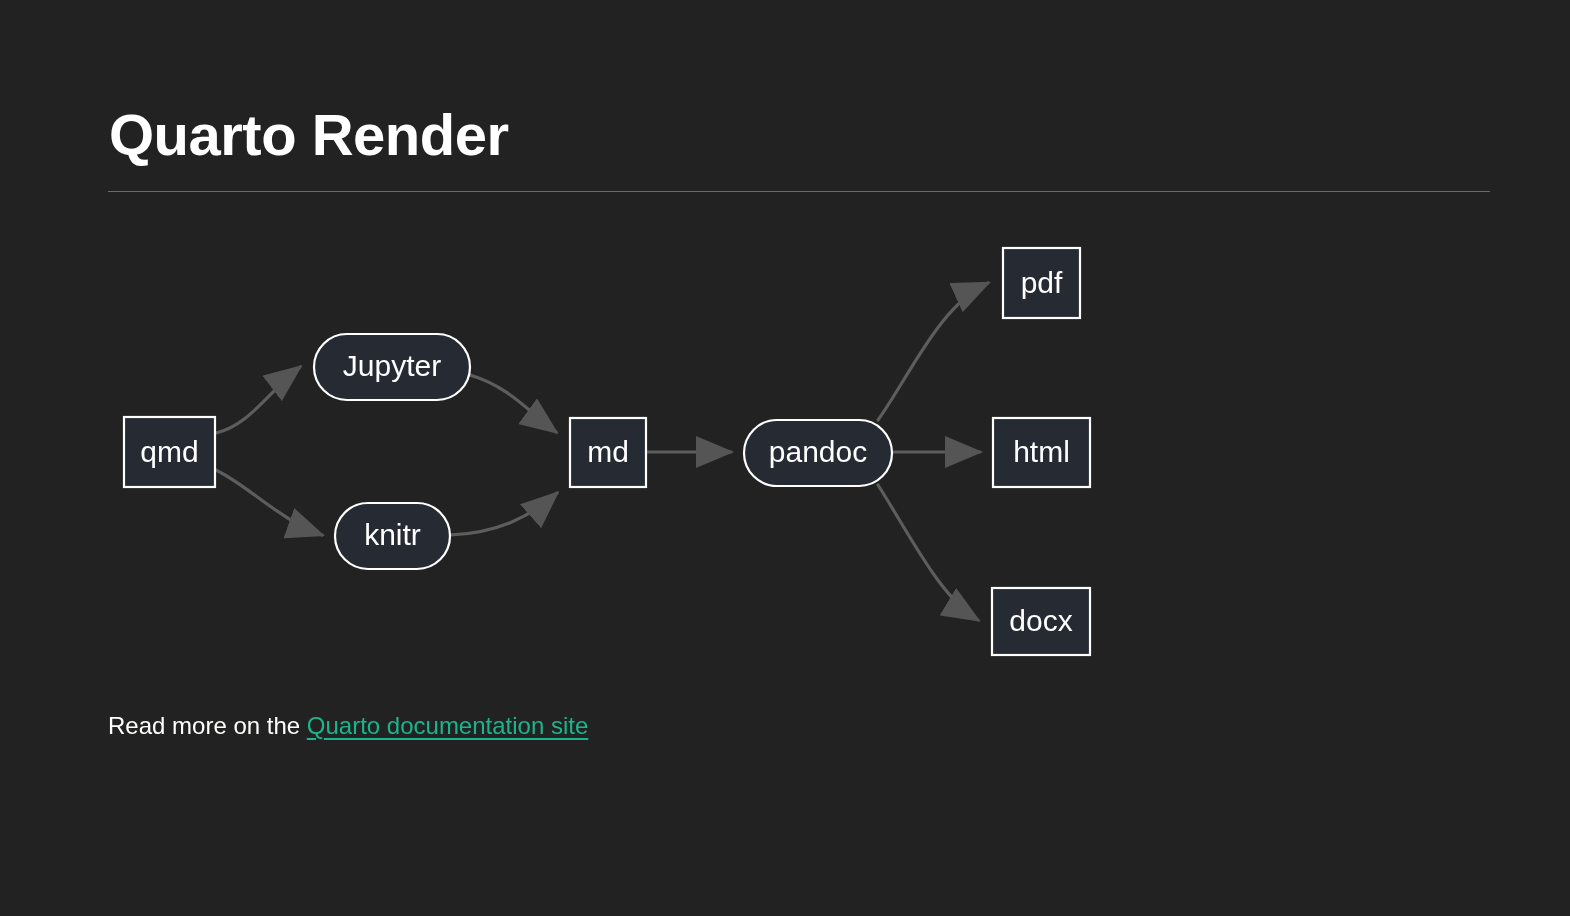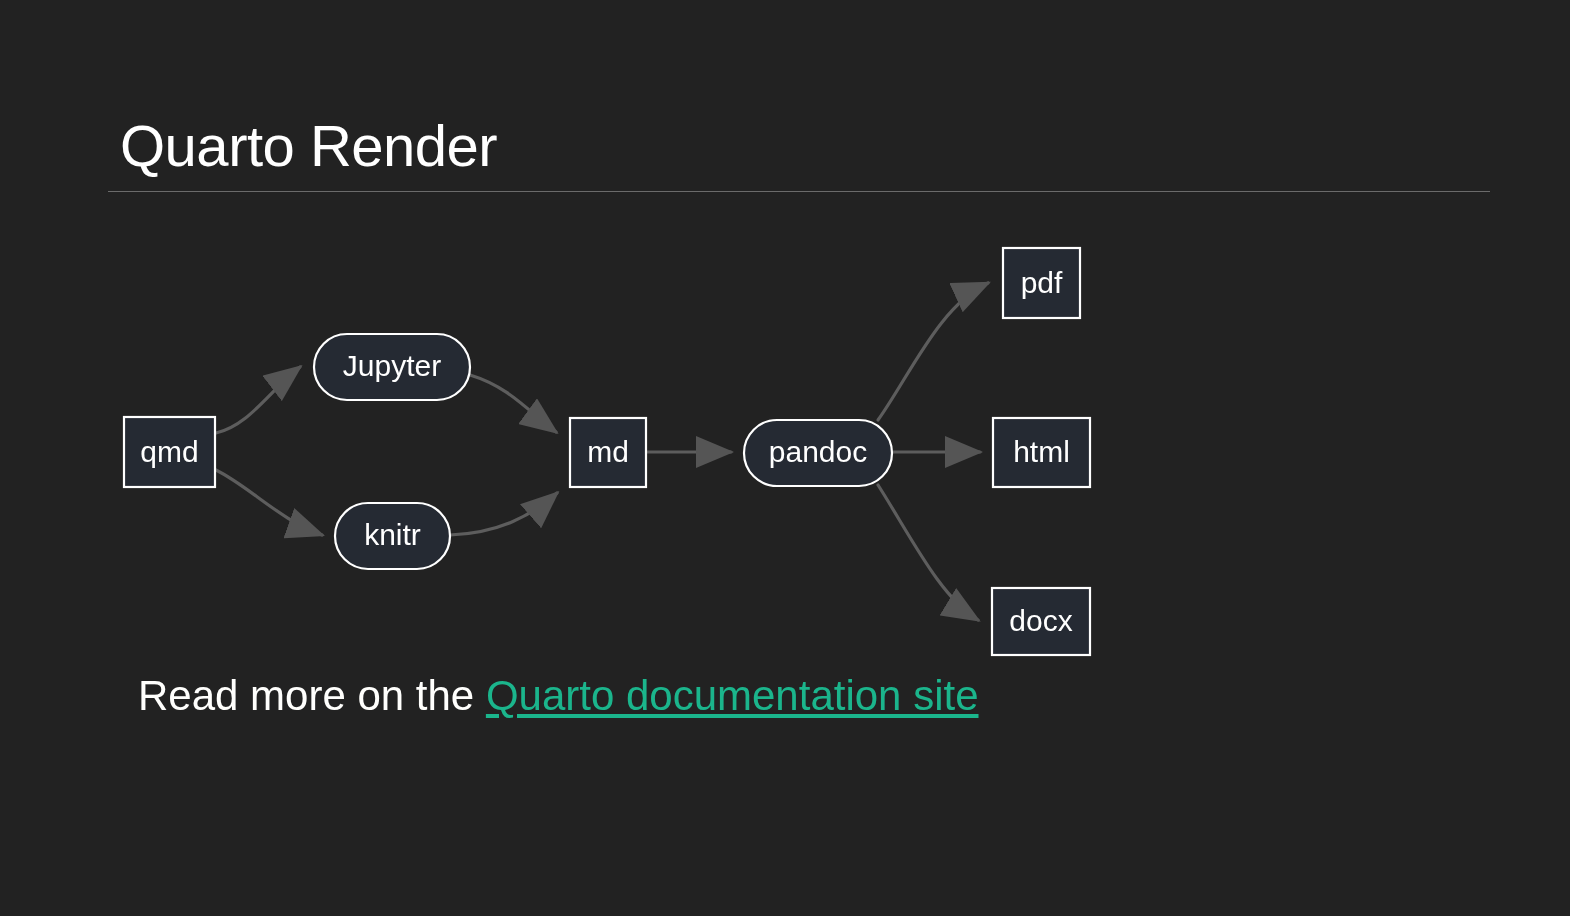--- a/index.html
+++ b/index.html
@@ -18,25 +18,25 @@
     position: relative;
     width: 1570px;
     height: 916px;
     background: #222222;
   }
   .slide-title {
     position: absolute;
     left: 108px;
     top: 102px;
     font-size: 58px;
-    font-weight: 400;
+    font-weight: 700;
     letter-spacing: -0.5px;
     color: #fff;
     line-height: 1.1;
-    margin: 12px;
+    margin: 1px;
   }
   .title-rule {
     position: absolute;
     left: 108px;
     top: 191px;
     width: 1382px;
     height: 1px;
     background: #6b6b6b;
   }
   .diagram-wrap {
@@ -66,25 +66,24 @@
     stroke: #5d5d5d;
     stroke-width: 3.2;
     stroke-linecap: round;
   }
   .edge-head {
     fill: #555555;
   }
   .read-more {
     position: absolute;
     left: 108px;
-    top: 672px;
-    font-size: 42px;
+    top: 712px;
+    font-size: 24px;
     color: #fffffd;
     white-space: nowrap;
-    margin-left: 30px;
   }
   .doc-link {
     color: #1bb58c;
     text-decoration: underline;
     text-underline-offset: 4px;
     cursor: pointer;
   }
 </style>
 </head>
 <body>

